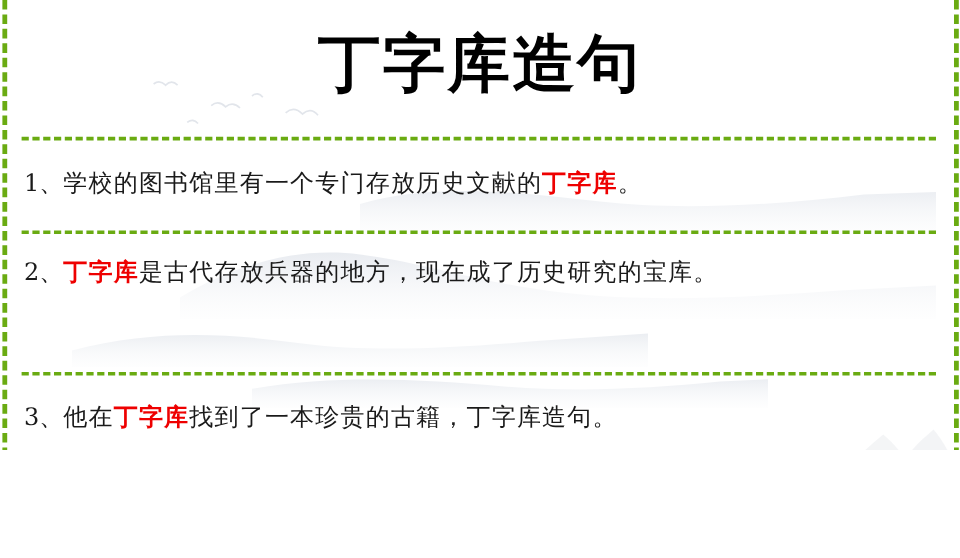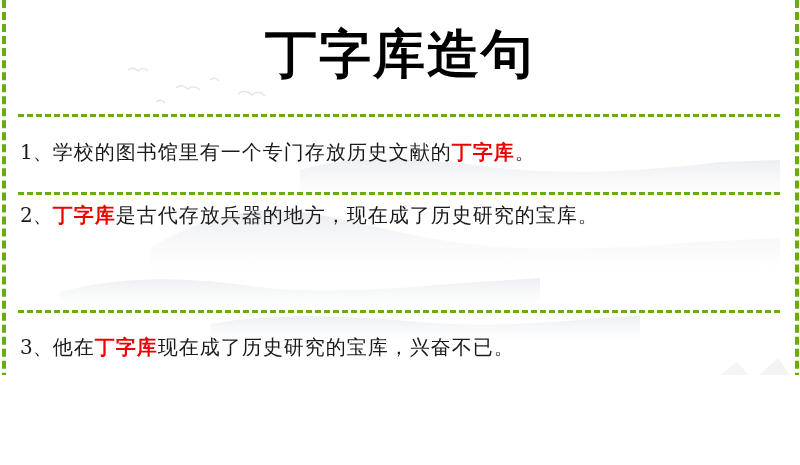--- a/index.html
+++ b/index.html
@@ -73,21 +73,21 @@
     z-index: 3;
     letter-spacing: 1px;
   }
   .row .kw {
     color: #ee0000;
     font-weight: bold;
   }
   .row .idx { letter-spacing: 0; }
 
   #row-1 { top: 133px; }
-  #row-2 { top: 196px; }
+  #row-2 { top: 207px; }
   #row-3 { top: 328px; }
 
   
   .brand {
     position: absolute;
     left: 704px;
     top: 418px;
     display: flex;
     align-items: center;
     gap: 22px;
@@ -186,21 +186,21 @@
 
   <div class="row" id="row-1">
     <span class="idx">1、</span><span>学校的图书馆里有一个专门存放历史文献的</span><span class="kw">丁字库</span><span>。</span>
   </div>
 
   <div class="row" id="row-2">
     <span class="idx">2、</span><span></span><span class="kw">丁字库</span><span>是古代存放兵器的地方，现在成了历史研究的宝库。</span>
   </div>
 
   <div class="row" id="row-3">
-    <span class="idx">3、</span><span>他在</span><span class="kw">丁字库</span><span>现在成了历史研究的宝库，兴奋不已。</span>
+    <span class="idx">3、</span><span>他在</span><span class="kw">丁字库</span><span>找到了一本珍贵的古籍，丁字库造句。</span>
   </div>
 
   <div class="brand">
     <span>
       <svg class="brand-mark" viewBox="0 0 40 40" xmlns="http://www.w3.org/2000/svg">
         <path d="M20.5 2.5 C28 3 35 8.5 36.5 16 C37.6 21.7 35.2 27.6 30.4 31
                  C31.8 26.6 31.2 22.4 28.2 19.6 C25.4 17 21.4 16.6 18.6 18.4
                  C21.8 14.2 22.4 9 20.5 2.5 Z" fill="#e8241c"></path>
         <path d="M12.5 7.5 C7.5 11 4.5 16.8 5.2 22.8 C6 29.8 12 35.5 19.2 36.4
                  C25 37.1 30.6 34.4 33.6 29.8 C29.4 32.6 24.4 33 20.4 30.8

